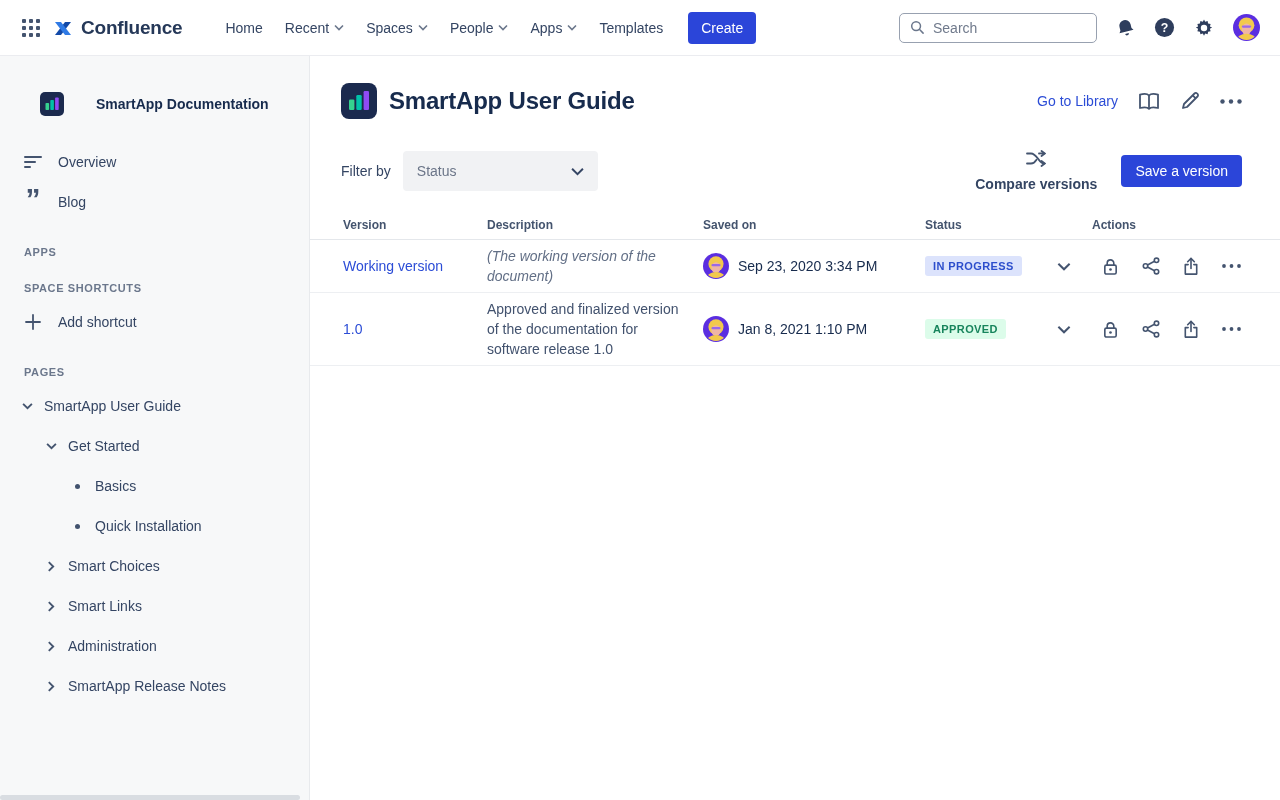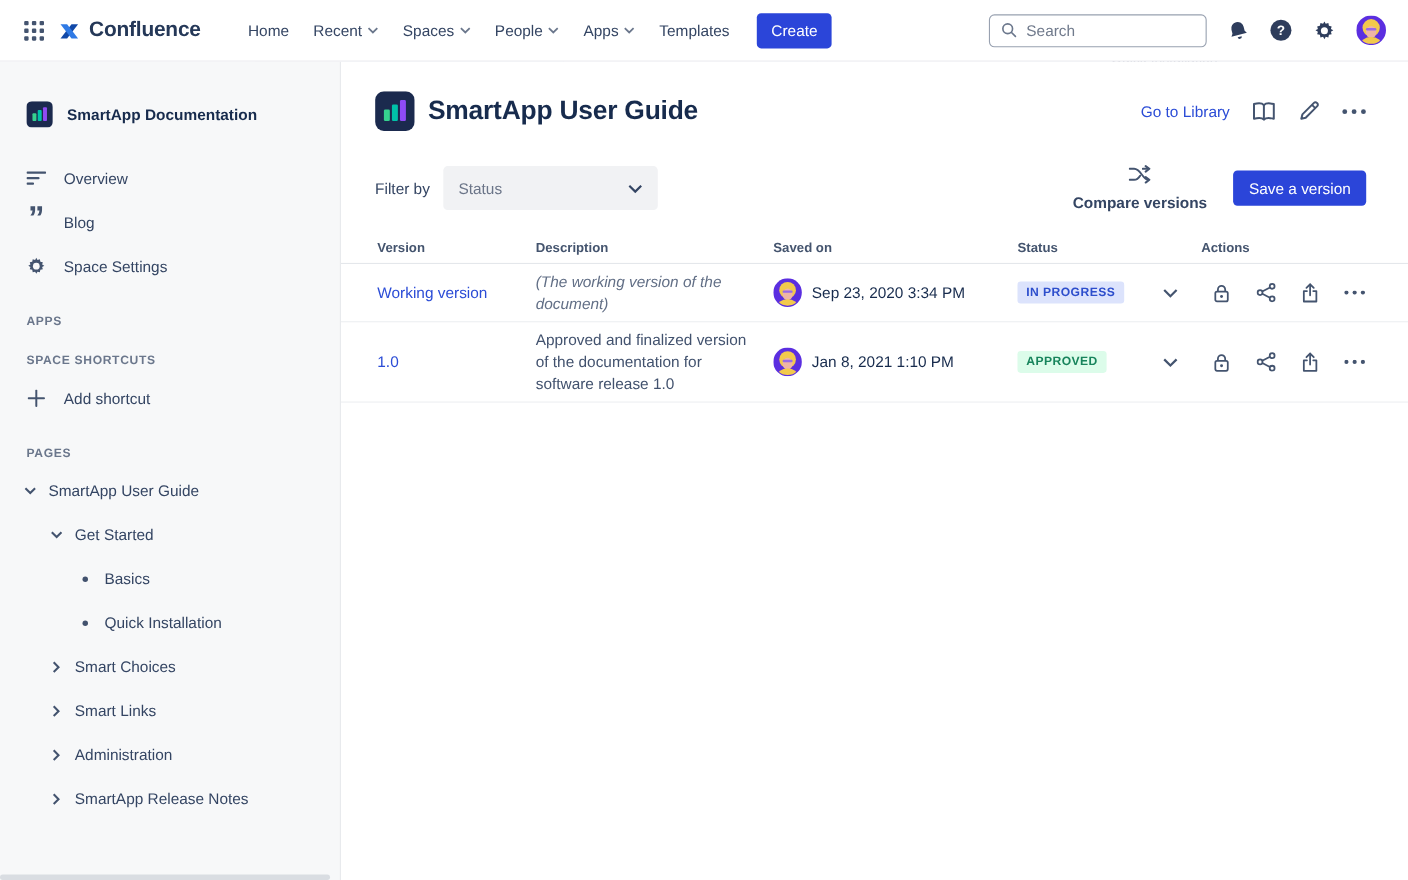--- a/index.html
+++ b/index.html
@@ -14,21 +14,21 @@
   .nav-item { display:flex; align-items:center; gap:5px; padding:8px 11px; font-size:14px; color:#344563; cursor:pointer; }
   .create-btn { margin-left:14px; background:#2b45d9; color:#fff; font-size:14px; font-weight:500; border:none; border-radius:4px; padding:8px 13px; cursor:pointer; }
   .topbar-right { margin-left:auto; display:flex; align-items:center; gap:19px; }
   .search-box { display:flex; align-items:center; gap:8px; width:198px; height:30px; border:1px solid #98a1b0; border-radius:5px; padding:0 10px; background:#fff; }
   .search-box input { border:none; outline:none; font-size:14px; color:#344563; width:130px; font-family:inherit; background:transparent; }
   .search-box input::placeholder { color:#707a8c; }
   .icon-btn { display:flex; align-items:center; justify-content:center; cursor:pointer; }
 
   
   .sidebar { position:fixed; top:56px; left:0; width:310px; height:744px; background:#f7f8f9; border-right:1px solid #e8eaed; padding-top:36px; }
-  .space-header { display:flex; align-items:center; gap:13px; padding:0 24px; margin-bottom:26px; }
+  .space-header { display:flex; align-items:center; gap:32px; padding:0 40px; margin-bottom:26px; }
   .space-name { font-size:14px; font-weight:700; color:#172b4d; }
   .side-item { display:flex; align-items:center; gap:16px; height:40px; padding:0 24px; font-size:14px; color:#344563; cursor:pointer; }
   .side-item .ic { width:18px; display:flex; justify-content:center; }
   .section-label { font-size:11px; font-weight:700; letter-spacing:0.6px; color:#6b778c; padding:0 24px; margin:24px 0 8px; }
   .side-item.selected { background:#e9ebee; color:#2b4cd6; font-weight:500; }
   .quote-glyph { font-size:30px; font-weight:700; color:#44546f; line-height:10px; height:16px; display:inline-block; }
   .tree { margin-top:4px; }
   .tree-row { display:flex; align-items:center; gap:10px; height:40px; font-size:14px; color:#344563; cursor:pointer; }
   .tree-row .tw { width:14px; display:flex; justify-content:center; }
   .lvl0 { padding-left:20px; } .lvl1 { padding-left:44px; } .lvl2 { padding-left:70px; }
@@ -190,29 +190,20 @@
           <line x1="1" y1="12" x2="6" y2="12"></line>
         </svg>
     </span>
     <span>Overview</span>
   </div>
   <div class="side-item">
     <span class="ic">
         <span class="quote-glyph">”</span>
       </span>
     <span>Blog</span>
-  </div>
-  <div class="side-item">
-    <span class="ic">
-      <svg width="18" height="18" viewBox="0 0 20 20" fill="#44546f">
-          <path d="M10 1.5 l1.2 2.2 2.4-.7 .5 2.5 2.5 .5 -.7 2.4 2.2 1.2 -2.2 1.2 .7 2.4 -2.5 .5 -.5 2.5 -2.4-.7 -1.2 2.2 -1.2-2.2 -2.4 .7 -.5-2.5 -2.5-.5 .7-2.4 -2.2-1.2 2.2-1.2 -.7-2.4 2.5-.5 .5-2.5 2.4 .7 Z"></path>
-          <circle cx="10" cy="10" r="3.4" fill="#f7f8f9"></circle>
-        </svg>
-    </span>
-    <span>Space Settings</span>
   </div>
 
   <div class="section-label">APPS</div>
 
   <div class="section-label">SPACE SHORTCUTS</div>
   <div class="side-item">
     <span class="ic">
       <svg width="16" height="16" viewBox="0 0 16 16" stroke="#44546f" stroke-width="1.8" stroke-linecap="round">
           <line x1="8" y1="1" x2="8" y2="15"></line>
           <line x1="1" y1="8" x2="15" y2="8"></line>

